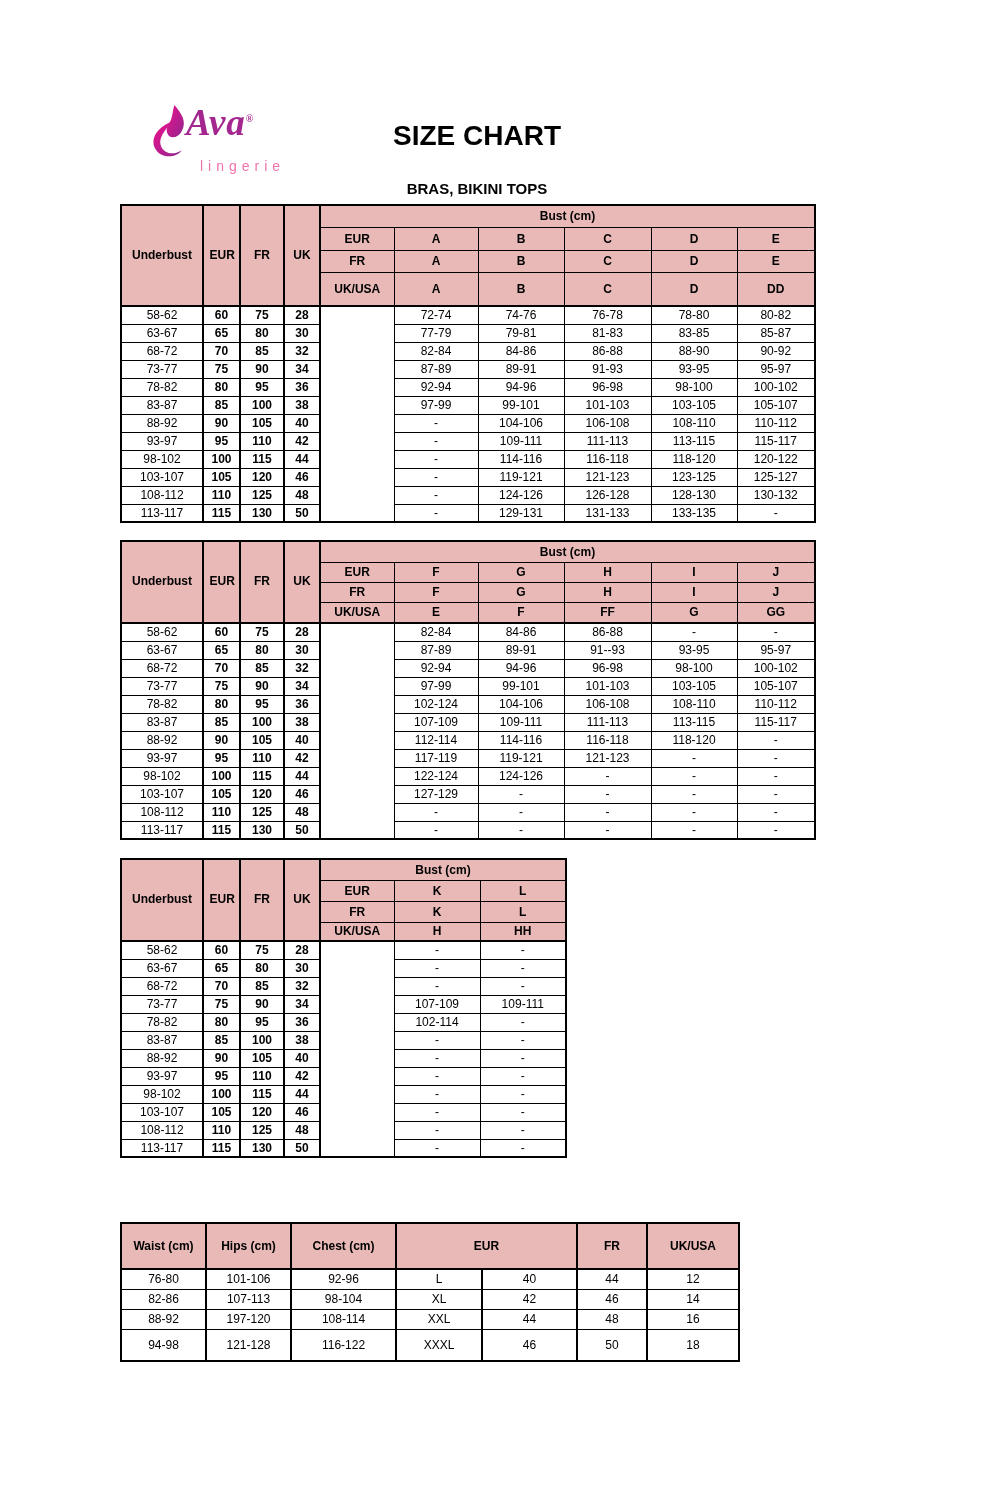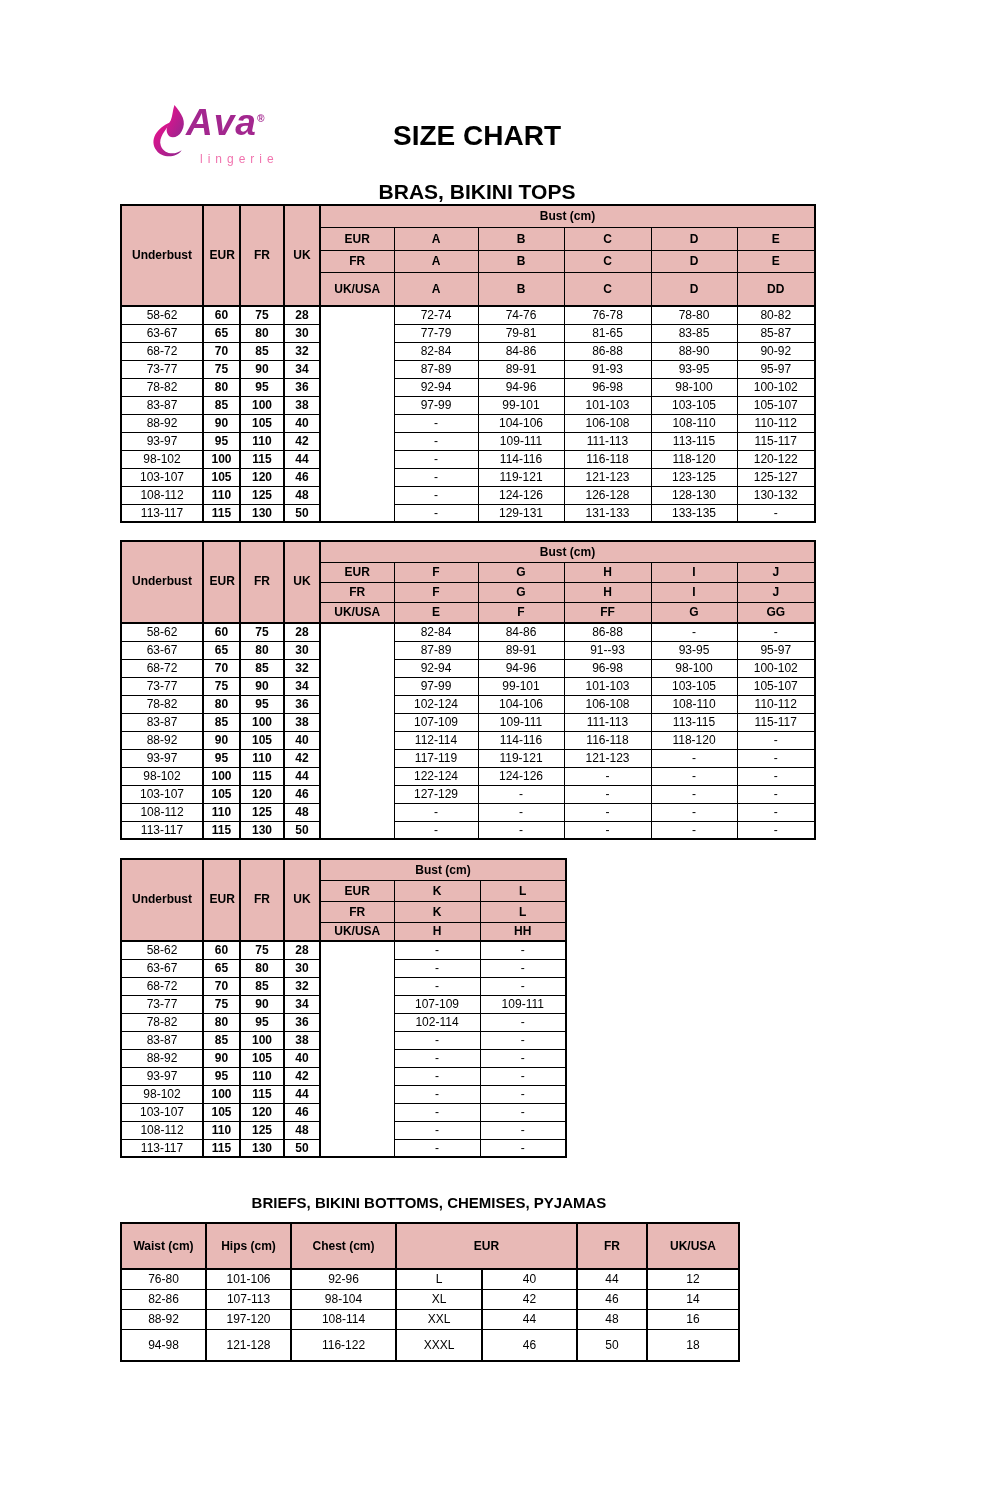--- a/index.html
+++ b/index.html
@@ -2,30 +2,30 @@
 <html style="--pink: #e8b9b6;"><head>
 <meta charset="utf-8">
 <style>
   html,body { margin:0; padding:0; background:#fff; }
   body { width:1000px; height:1500px; position:relative; font-family:"Liberation Sans", sans-serif; color:#000; }
   .page { position:absolute; inset:0; }
 
   
   .logo { position:absolute; left:146px; top:104px; display:flex; align-items:flex-start; }
   .logo-text { margin-left:-6px; }
-  .brand { font-family:Liberation Sans, sans-serif; font-style:italic; font-weight:bold;
+  .brand { font-family:Liberation Serif, serif; font-style:italic; font-weight:bold;
            font-size:37px; color:#a3278f; line-height:1; letter-spacing:1px; }
   .brand sup { font-size:10px; color:#a3278f; }
-  .lingerie { font-size:12px; letter-spacing:5px; color:#f173ae; margin-top:11px; padding-left:14px;text-align:right; }
+  .lingerie { font-size:14px; letter-spacing:5px; color:#f173ae; margin-top:17px; padding-left:14px;text-align:right; }
 
   
   .h-title { position:absolute; left:120px; width:714px; text-align:center; top:120px;
              font-size:28px; font-weight:bold; letter-spacing:0px; }
   .h-bras  { position:absolute; left:120px; width:714px; text-align:center; top:180px;
-             font-size:21px; font-weight:bold; }
+             font-size:15px; font-weight:bold; }
   .h-briefs{ position:absolute; left:120px; width:618px; text-align:center; top:1194px;
              font-size:15px; font-weight:bold; }
 
   
   .tblwrap { position:absolute; left:120px; }
   #bra-table-0 { top:204px; }
   #bra-table-1 { top:540px; }
   #bra-table-2 { top:858px; }
   #briefs-table { top:1222px; }
 
@@ -126,21 +126,21 @@
             <td>78-80</td>
             <td>80-82</td>
           </tr>
           <tr style="height: 18px;">
             <td class="lv">63-67</td>
             <td class="lv bcell-bold">65</td>
             <td class="lv bcell-bold">80</td>
             <td class="lv bcell-bold">30</td>
             <td>77-79</td>
             <td>79-81</td>
-            <td>81-65</td>
+            <td>81-83</td>
             <td>83-85</td>
             <td>85-87</td>
           </tr>
           <tr style="height: 18px;">
             <td class="lv">68-72</td>
             <td class="lv bcell-bold">70</td>
             <td class="lv bcell-bold">85</td>
             <td class="lv bcell-bold">32</td>
             <td>82-84</td>
             <td>84-86</td>
@@ -564,21 +564,20 @@
             <td class="lv bcell-bold">115</td>
             <td class="lv bcell-bold">130</td>
             <td class="lv bcell-bold">50</td>
             <td>-</td>
             <td>-</td>
           </tr>
         </tbody>
       </table>
     </div>
 
-  <div class="h-briefs">BRIEFS, BIKINI BOTTOMS, CHEMISES, PYJAMAS</div>
   <div id="briefs-table" class="tblwrap">
       <table class="briefs-table">
         <colgroup>
           <col style="width: 85px;">
           <col style="width: 85px;">
           <col style="width: 105px;">
           <col style="width: 86px;">
           <col style="width: 95px;">
           <col style="width: 70px;">
           <col style="width: 92px;">

